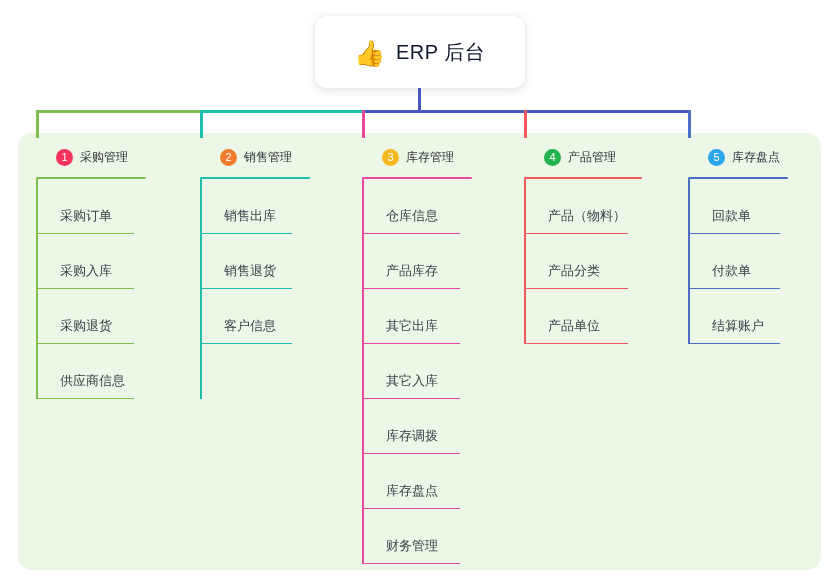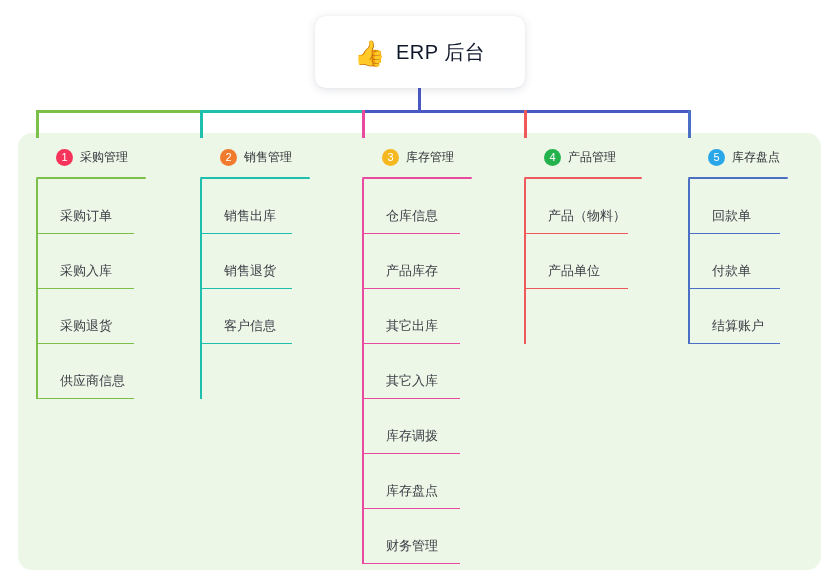--- a/index.html
+++ b/index.html
@@ -244,20 +244,24 @@
         <span class="col-title">产品管理</span>
       </div>
       <div class="head-rule" style="width: 118px; background: rgb(240, 89, 92);"></div>
       <div class="items">
         <div class="spine" style="background: rgb(240, 89, 92); height: 165px;"></div>
         <div class="item">
           <span class="item-label">产品（物料）</span>
           <div class="item-rule" style="width: 104px; background: rgb(240, 89, 92);"></div>
         </div>
         <div class="item">
+          <span class="item-label">产品分类</span>
+          <div class="item-rule" style="width: 104px; background: rgb(240, 89, 92);"></div>
+        </div>
+        <div class="item">
           <span class="item-label">产品单位</span>
           <div class="item-rule" style="width: 104px; background: rgb(240, 89, 92);"></div>
         </div>
       </div>
     </div>
     <div class="column" style="left: 688px;">
       <div class="col-head">
         <span class="badge" style="background: rgb(41, 167, 232);">5</span>
         <span class="col-title">库存盘点</span>
       </div>

